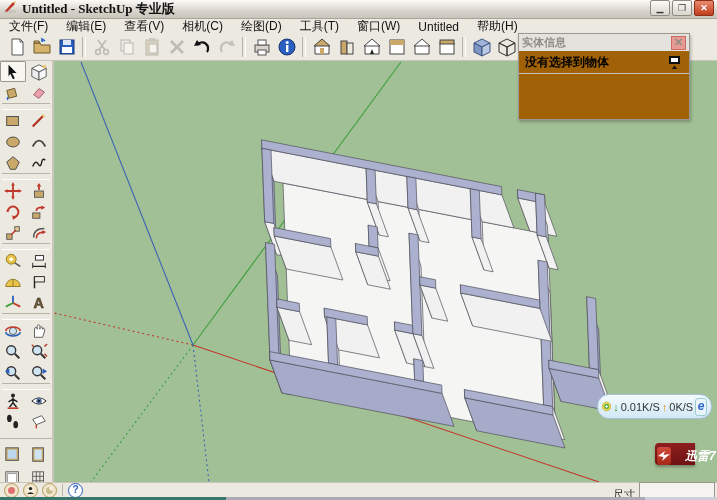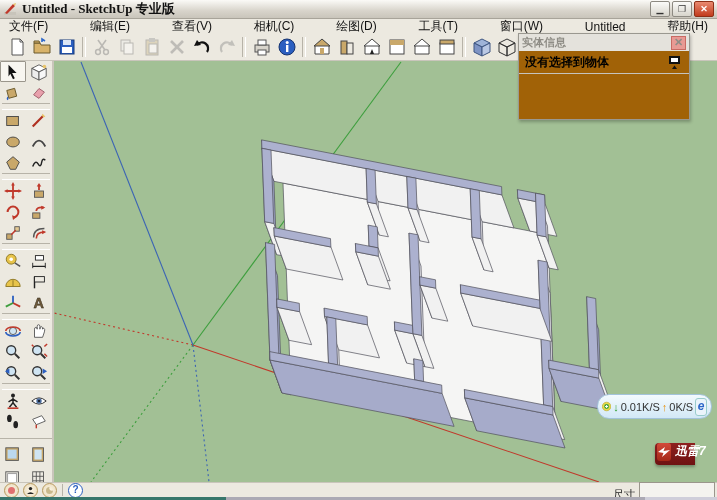--- a/index.html
+++ b/index.html
@@ -3,30 +3,30 @@
 <meta charset="utf-8">
 <style>
   html,body{margin:0;padding:0;}
   body{width:717px;height:500px;position:relative;overflow:hidden;
        font-family:"Liberation Sans",sans-serif;font-size:12px;
        background:#ECE9E0;-webkit-font-smoothing:none;}
   .abs{position:absolute;}
   
   #titlebar{left:0;top:0;width:717px;height:19px;
     background:linear-gradient(#FBFAF7,#D8D4CB 60%,#C9C5BB);
-    border-bottom:1px solid #A8A49A;display:flex;align-items:center;padding:0 3px;box-sizing:border-box;}
+    border-bottom:1px solid #A8A49A;display:flex;padding:0 3px;box-sizing:border-box;}
   #title-text{font-family:"Liberation Serif",serif;font-weight:bold;font-size:13px;color:#111;margin-left:5px;white-space:nowrap;}
   .winbtns{margin-left:auto;display:flex;gap:2px;}
   .winbtn{width:18px;height:14px;border:1px solid #8d8a82;border-radius:2px;
     background:linear-gradient(#FBFBF9,#D8D5CC);display:flex;align-items:center;justify-content:center;
     font-size:9px;color:#333;line-height:1;}
   .winbtn.close{background:linear-gradient(#E98A70,#C23B1D);color:#fff;border-color:#8d2f17;font-weight:bold;}
   
   #menubar{left:0;top:19px;width:717px;height:15px;background:#ECE9E0;border-bottom:1px solid #D6D2C8;
-    display:flex;align-items:center;justify-content:space-between;}
+    display:flex;align-items:center;}
   .menu-item{padding:1px 9px;color:#111;white-space:nowrap;font-size:12px;}
   
   #toolbar{left:0;top:34px;width:717px;height:27px;background:#ECE9E0;border-bottom:1px solid #C9C5BB;
     display:flex;align-items:center;padding-left:4px;box-sizing:border-box;}
   .tb-btn{width:25px;height:24px;display:flex;align-items:center;justify-content:center;}
   .tb-btn.disabled{opacity:.42;}
   .tb-sep{width:2px;height:20px;margin:0 3px;border-left:1px solid #B7B3A8;border-right:1px solid #FFFFFF;}
   
   #palette{left:0;top:61px;width:54px;height:421px;background:#ECE9E0;border-right:2px solid #C9C5BB;box-sizing:border-box;}
   .pal-row{display:flex;}
@@ -49,21 +49,21 @@
   
   #speed-widget{left:597px;top:394px;width:115px;height:25px;border-radius:12px;
     background:linear-gradient(#F3FAFE,#D2E8F6);border:1px solid #A3C3DA;
     display:flex;align-items:center;padding:0 4px;box-sizing:border-box;gap:2px;font-size:11px;color:#333;}
   .arrow-down{color:#2E9E2E;font-weight:bold;}
   .arrow-up{color:#E8900A;font-weight:bold;}
   #ie-btn{margin-left:auto;width:16px;height:16px;border:1px solid #9cc;border-radius:3px;background:#EAF4FB;
     color:#2B66C9;font-weight:bold;font-size:12px;line-height:14px;text-align:center;font-style:italic;}
   
   #thunder-logo{left:655px;top:443px;width:40px;height:22px;background:linear-gradient(#8E1F1F,#6E1212);
-    border-radius:4px 0 0 4px;display:flex;align-items:flex-start;box-shadow:0 2px 3px rgba(0,0,0,.3);}
+    border-radius:4px 0 0 4px;display:flex;align-items:flex-end;box-shadow:0 2px 3px rgba(0,0,0,.3);gap:10px;}
   #thunder-badge{width:20px;height:18px;margin-left:2px;background:linear-gradient(#D24A3A,#A52818);border-radius:3px;
     display:flex;align-items:center;justify-content:center;}
   #thunder-text{color:#fff;font-weight:bold;font-style:italic;font-size:12px;margin-left:4px;white-space:nowrap;}
   
   #statusbar{left:0;top:482px;width:717px;height:15px;background:#ECE9E0;border-top:1px solid #C9C5BB;
     display:flex;align-items:center;font-size:11px;color:#222;box-sizing:border-box;}
   .coin{width:13px;height:13px;border-radius:50%;border:1px solid #B89A5E;margin-left:4px;
     background:radial-gradient(#FDF6E8,#E8D9B8);display:flex;align-items:center;justify-content:center;}
   .sb-sep{width:1px;height:12px;background:#B7B3A8;margin:0 5px;}
   #help-icon{width:13px;height:13px;border-radius:50%;border:1px solid #2B5FC0;color:#2B5FC0;font-weight:bold;

